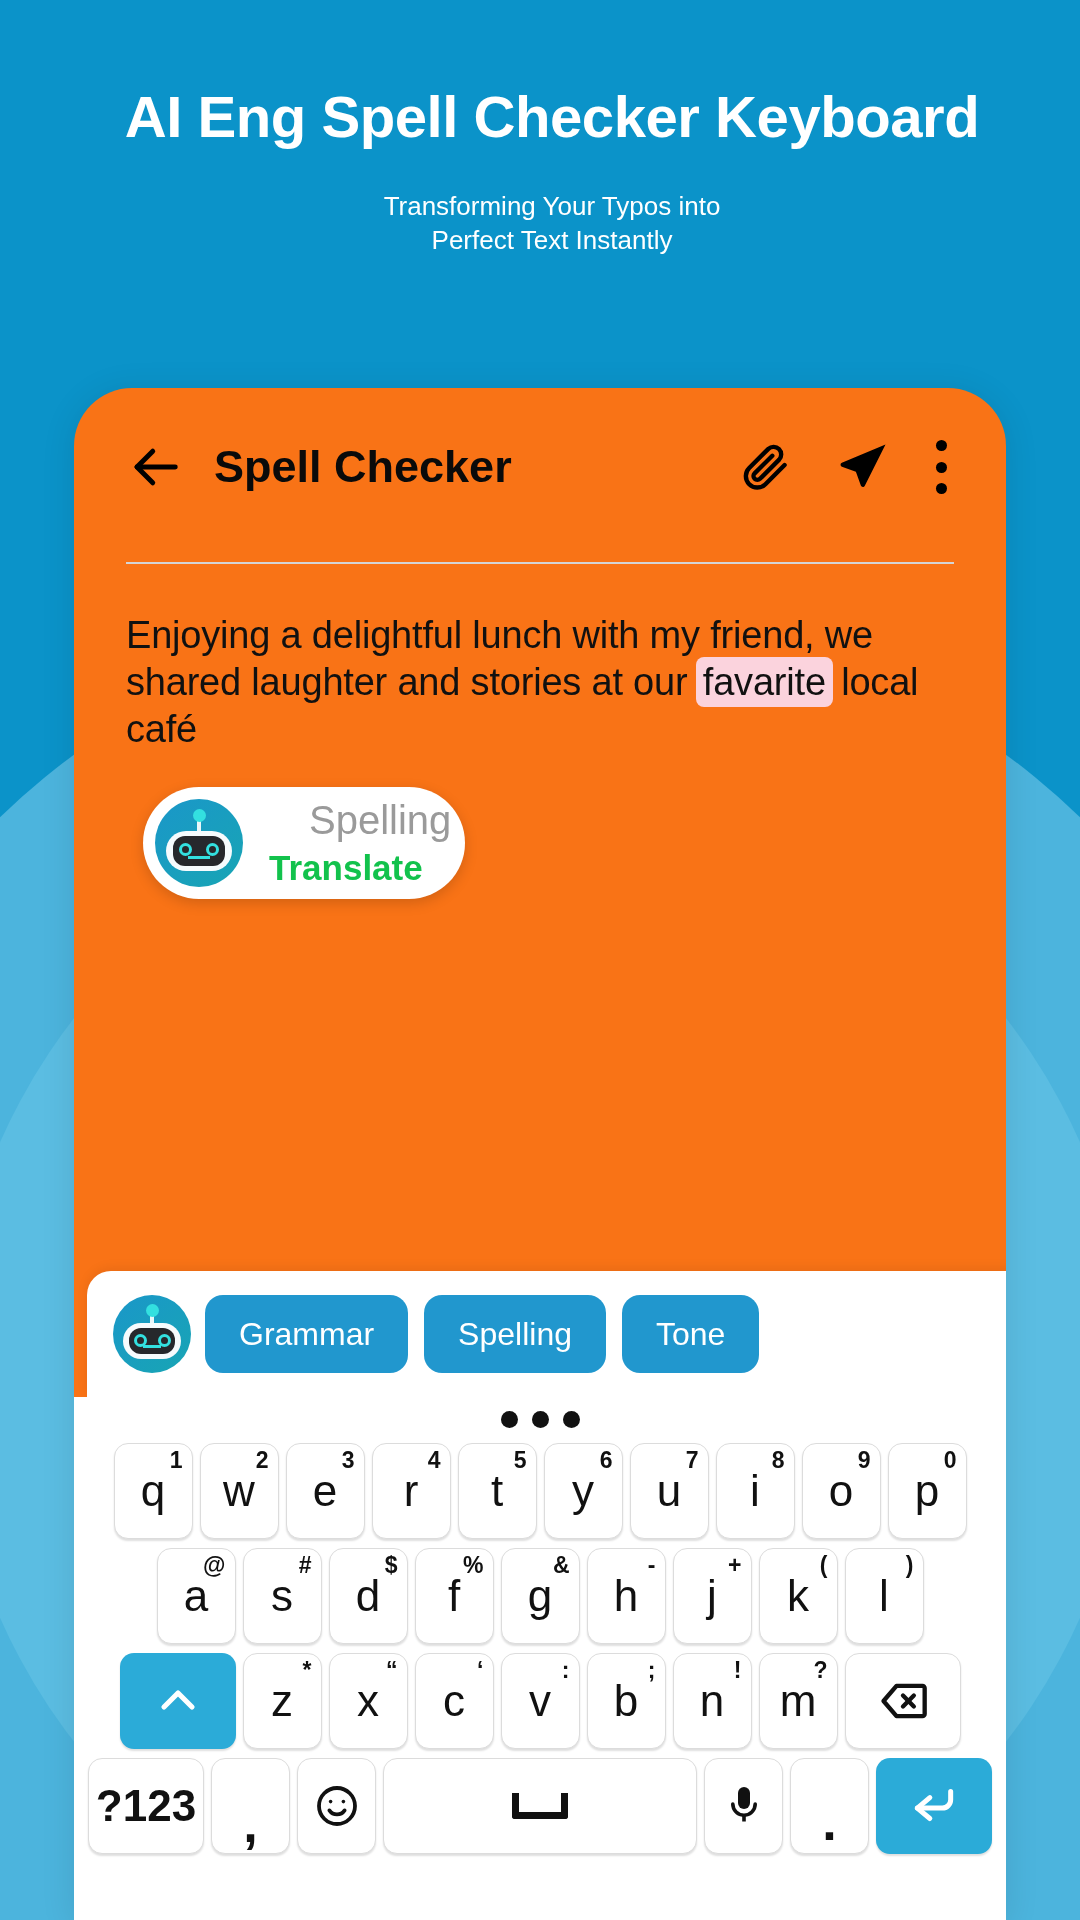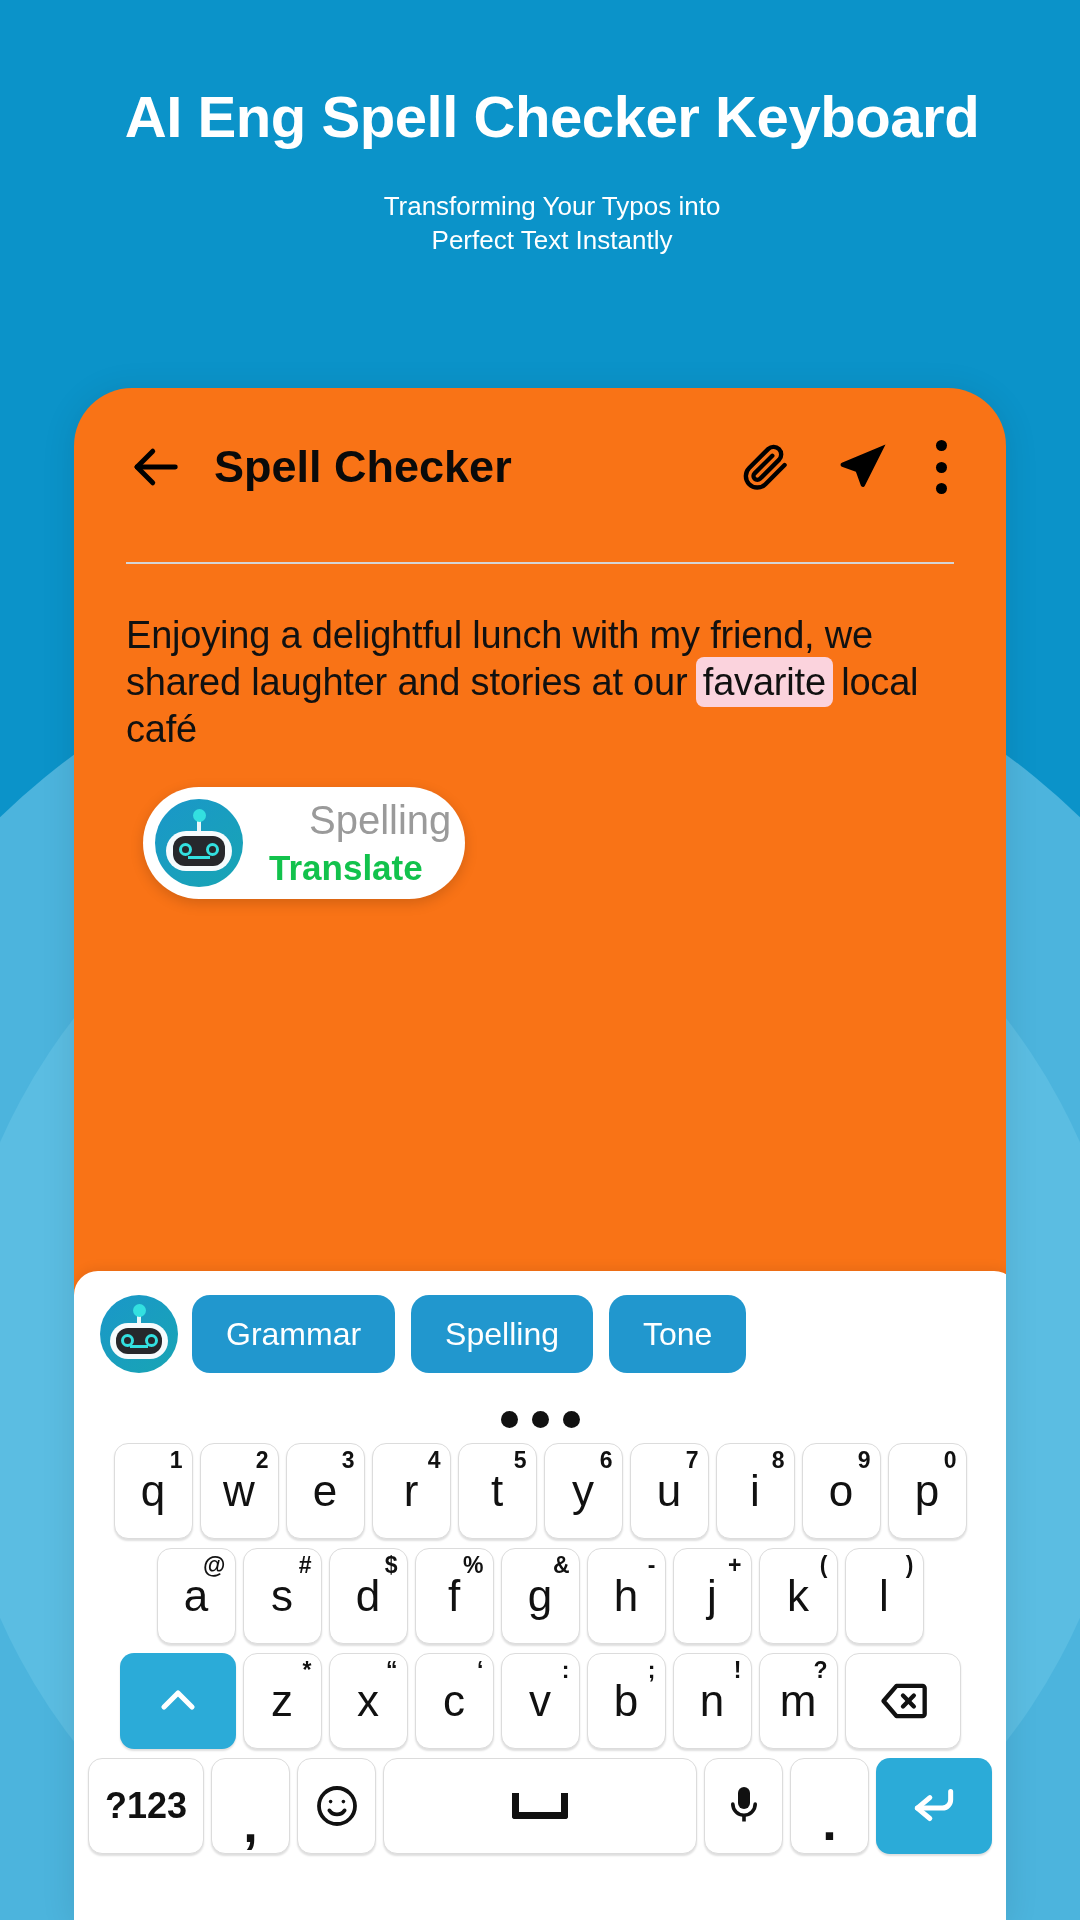--- a/index.html
+++ b/index.html
@@ -122,21 +122,21 @@
   .bot .eye.l{ left:27%; }
   .bot .eye.r{ left:58%; }
   .bot .mouth{ position:absolute; left:38%; top:64%; width:24%; height:7px;
       border-top:3px solid #33e0e0;}
   #suggestion-texts{ margin-left:26px; }
   #suggestion-kind{ font-size:40px; color:#9a9a9a; line-height:1.15;margin-left:40px; }
   #suggestion-word{ font-size:35px; color:#12c24c; font-weight:bold; line-height:1.2; margin-top:4px;}
 
   
   #ai-toolbar{
-    position:absolute; left:0; bottom:523px;
+    position:absolute; left:13px; bottom:523px;
     width:944px; height:126px;
     background:#ffffff;
     border-radius:24px 24px 0 0;
     display:flex; align-items:center;
     padding:0 18px 0 18px;
     box-shadow:0 -3px 12px rgba(0,0,0,.07);
   }
   #toolbar-bot{ width:78px; height:78px; margin:0 14px 0 8px;}
   .chip{
     height:78px;
@@ -185,21 +185,21 @@
   .key.letter{ width:79px; }
   .key .sup{
     position:absolute; top:5px; right:9px;
     font-size:23px; font-weight:bold; color:#111; line-height:1;
   }
   .key-blue{
     background:#2babd8; border:none; color:#fff;
   }
   .key-shift{ width:116px; }
   .key-back{ width:116px; }
-  .key-num{ width:116px; font-size:36px; font-weight:bold;}
+  .key-num{ width:116px; font-size:44px; font-weight:bold;}
   .key-comma{ width:79px; }
   .key-emoji{ width:79px; }
   .key-space{ flex:1 1 auto; }
   .key-mic{ width:79px; }
   .key-dot{ width:79px; }
   .key-enter{ width:116px; }
   .glyph-comma{ position:relative; top:18px; font-size:52px; font-weight:bold; }
   .glyph-dot{ position:relative; top:16px; font-size:52px; font-weight:bold; }
   .glyph-space{ width:56px; height:26px; border:7px solid #111; border-top:none;
                 border-radius:0 0 3px 3px; }

